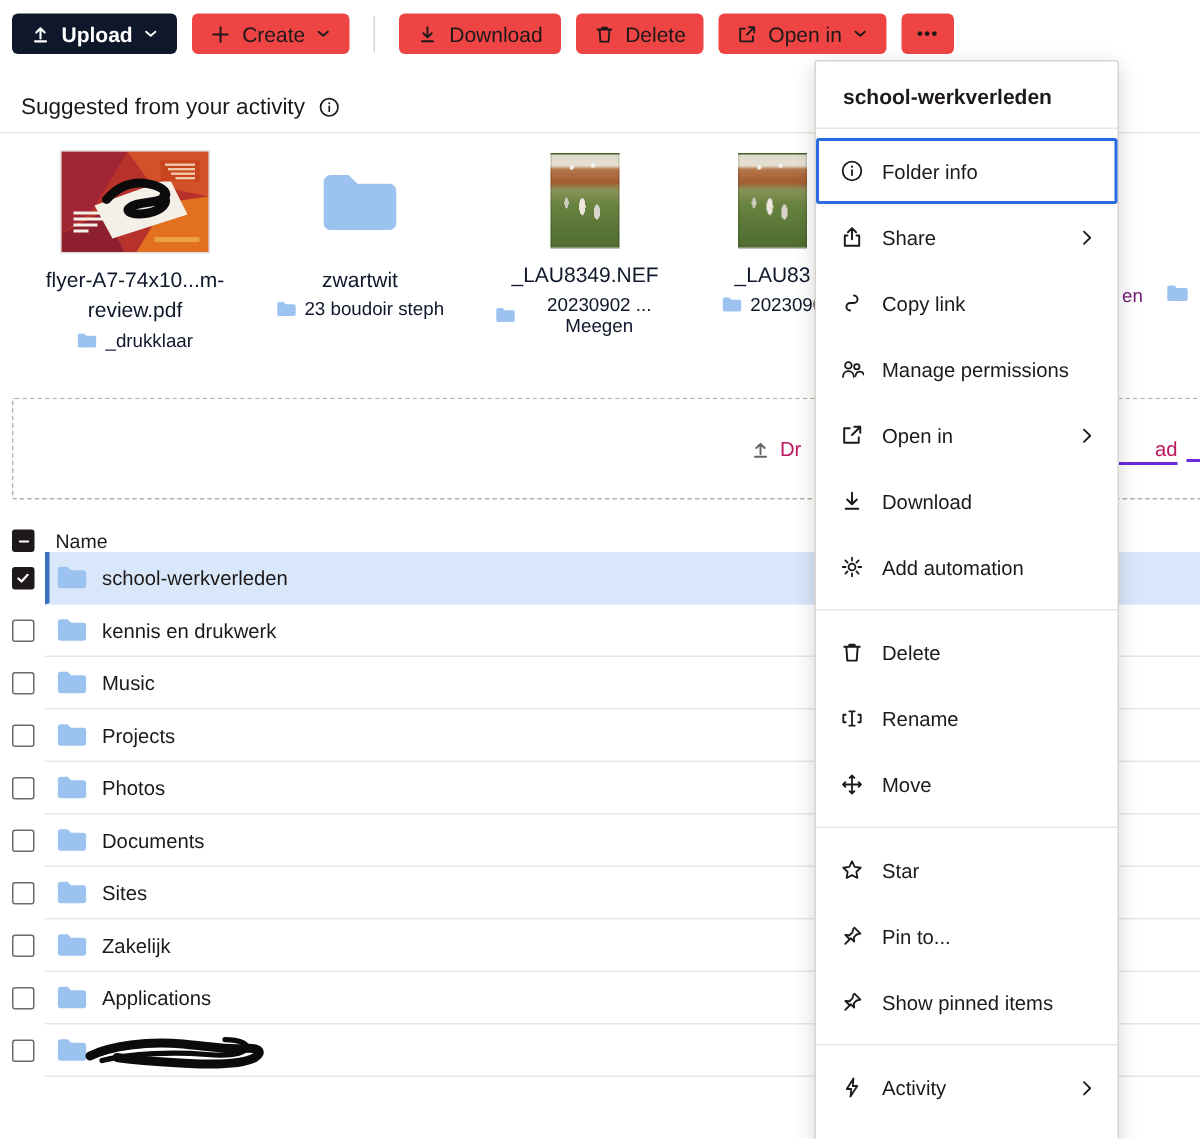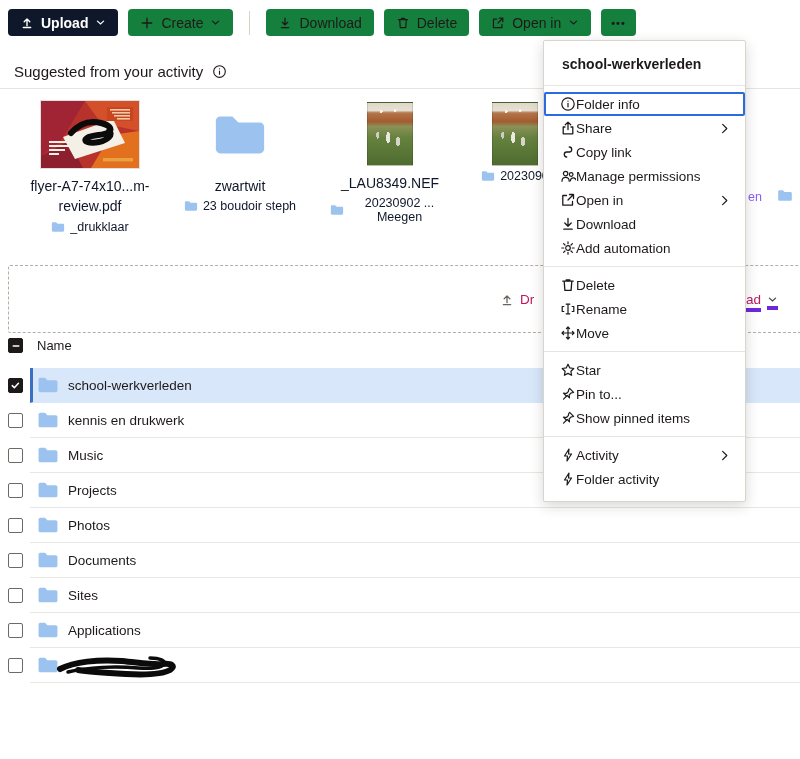--- a/index.html
+++ b/index.html
@@ -10,21 +10,21 @@
     position:relative; overflow:hidden;
     -webkit-font-smoothing:antialiased;
   }
   .page { position:absolute; inset:0; }
 
   
   .toolbar { position:absolute; top:9px; left:8px; display:flex; align-items:center; gap:10px; }
   .btn {
     display:inline-flex; align-items:center; gap:7px;
     height:27px; padding:0 12px; border-radius:4px;
-    background:#15803d; color:#1e1919; font-size:14px; font-weight:500;
+    background:#ef4444; color:#1e1919; font-size:14px; font-weight:500;
     border:none; cursor:pointer; white-space:nowrap;
   }
   .btn.primary { background:#0f172a; color:#ffffff; font-weight:600; }
   .btn.more { padding:0 10px; letter-spacing:1px; font-weight:700; }
   .tb-divider { width:1px; height:24px; background:#d8d3ca; margin:0 6px; }
   .ic { display:inline-block; vertical-align:middle; }
   .ic svg { display:block; }
 
   
   .suggested-title {
@@ -47,33 +47,33 @@
     background:
       radial-gradient(ellipse 3px 8px at 46% 56%, #ece8df 70%, transparent 71%),
       radial-gradient(ellipse 3px 7px at 68% 62%, #d8d4c9 70%, transparent 71%),
       radial-gradient(ellipse 2px 5px at 22% 52%, #cfccc2 70%, transparent 71%),
       radial-gradient(circle 2px at 30% 14%, #f5f3ee 70%, transparent 71%),
       radial-gradient(circle 2px at 62% 12%, #f5f3ee 70%, transparent 71%),
       linear-gradient(180deg, #dfd9cc 0%, #e6e0d3 12%, #b4764a 16%, #a25c30 30%, #8a9157 38%, #66823f 55%, #4f6c30 100%);
   }
 
   
-  .frag-caption { position:absolute; font-size:12.5px; color:#8b5cf6; }
+  .frag-caption { position:absolute; font-size:12.5px; color:#701a75; }
 
   
   .dropzone {
     position:absolute; top:265px; left:8px; width:1270px; height:68px;
     border:1px dashed #b5aea2; border-radius:2px;
   }
   .dz-frag { position:absolute; top:292px; font-size:13.5px; color:#be185d; display:flex; align-items:center; gap:6px; }
-  .dz-frag.right span { border-bottom:4px solid #6d28d9; padding-bottom:1px; }
+  .dz-frag.right span { border-bottom:2px solid #6d28d9; padding-bottom:1px;padding-left:24px; }
 
   
   .table { position:absolute; top:338px; left:8px; width:792px; }
-  .t-header { display:flex; align-items:flex-start; height:30px; }
+  .t-header { display:flex; align-items:flex-end; height:30px; }
   .t-header .label { margin-left:14px; font-size:13px; color:#1e1919; }
   .row { display:flex; align-items:stretch; height:35px; }
   .cb-cell { width:16px; display:flex; align-items:center; margin-right:6px; }
   .checkbox {
     width:15px; height:15px; border:1.5px solid #6d6a66; border-radius:2px; background:#fff;
     display:flex; align-items:center; justify-content:center; cursor:pointer; flex:0 0 auto;
   }
   .checkbox.dark { background:#1e1919; border-color:#1e1919; }
   .row-body {
     flex:1; display:flex; align-items:center; gap:9px; padding-left:7px;
@@ -86,21 +86,21 @@
   
   .menu {
     position:absolute; left:543px; top:40px; width:203px;
     background:#ffffff; border:1px solid #d9d5cd; border-radius:2px;
     box-shadow:0 4px 14px rgba(0,0,0,.16); z-index:10; padding-bottom:4px;
   }
   .menu-title { padding:15px 18px 13px; font-size:14px; font-weight:700; color:#1e1919; }
   .menu-div { height:1px; background:#e8e5e0; }
   .menu-section { padding:6px 0; }
   .mi {
-    display:flex; align-items:center; height:24px; padding:0 16px;
+    display:flex; align-items:center; gap:12px; height:44px; padding:0 16px;
     font-size:13.5px; color:#1e1919; cursor:pointer; position:relative;
   }
   .mi .grow { flex:1; }
   .mi.focused { outline:2px solid #2a6be2; outline-offset:-2px; border-radius:2px; }
   .mi svg { flex:0 0 auto; }
 </style>
 </head>
 <body>
 
 <div class="page">
@@ -254,20 +254,23 @@
         <svg width="14" height="12" viewBox="0 0 24 20">
             <path d="M1.5 4c0-1.1.9-2 2-2h5.2l2.6 2.6h9.2c1.1 0 2 .9 2 2V16c0 1.1-.9 2-2 2h-17c-1.1 0-2-.9-2-2z" fill="#9cc3f0"></path>
           </svg>
       </span>
       <span>20230902 ... Meegen</span>
     </div>
   </div>
 
   <div class="card" style="left:455px; width:120px;">
     <div class="card-thumb photo-thumb thumb-frame" style="margin-top:2px;"></div>
+    <div class="card-name">
+      <div>_LAU83</div>
+    </div>
     <div class="card-folder">
       <span class="ic">
         <svg width="14" height="12" viewBox="0 0 24 20">
             <path d="M1.5 4c0-1.1.9-2 2-2h5.2l2.6 2.6h9.2c1.1 0 2 .9 2 2V16c0 1.1-.9 2-2 2h-17c-1.1 0-2-.9-2-2z" fill="#9cc3f0"></path>
           </svg>
       </span>
       <span>2023090</span>
     </div>
   </div>
 
@@ -401,20 +404,33 @@
       <div class="row-body">
         <span class="ic">
           <svg width="22" height="18" viewBox="0 0 24 20">
               <path d="M1.5 4c0-1.1.9-2 2-2h5.2l2.6 2.6h9.2c1.1 0 2 .9 2 2V16c0 1.1-.9 2-2 2h-17c-1.1 0-2-.9-2-2z" fill="#9cc3f0"></path>
             </svg>
         </span>
         <span class="row-name">Sites</span>
       </div>
     </div>
 
+    <div class="row">
+      <div class="cb-cell">
+          <span class="checkbox"></span>
+        </div>
+      <div class="row-body">
+        <span class="ic">
+          <svg width="22" height="18" viewBox="0 0 24 20">
+              <path d="M1.5 4c0-1.1.9-2 2-2h5.2l2.6 2.6h9.2c1.1 0 2 .9 2 2V16c0 1.1-.9 2-2 2h-17c-1.1 0-2-.9-2-2z" fill="#9cc3f0"></path>
+            </svg>
+        </span>
+        <span class="row-name">Zakelijk</span>
+      </div>
+    </div>
 
     <div class="row">
       <div class="cb-cell">
           <span class="checkbox"></span>
         </div>
       <div class="row-body">
         <span class="ic">
           <svg width="22" height="18" viewBox="0 0 24 20">
               <path d="M1.5 4c0-1.1.9-2 2-2h5.2l2.6 2.6h9.2c1.1 0 2 .9 2 2V16c0 1.1-.9 2-2 2h-17c-1.1 0-2-.9-2-2z" fill="#9cc3f0"></path>
             </svg>

